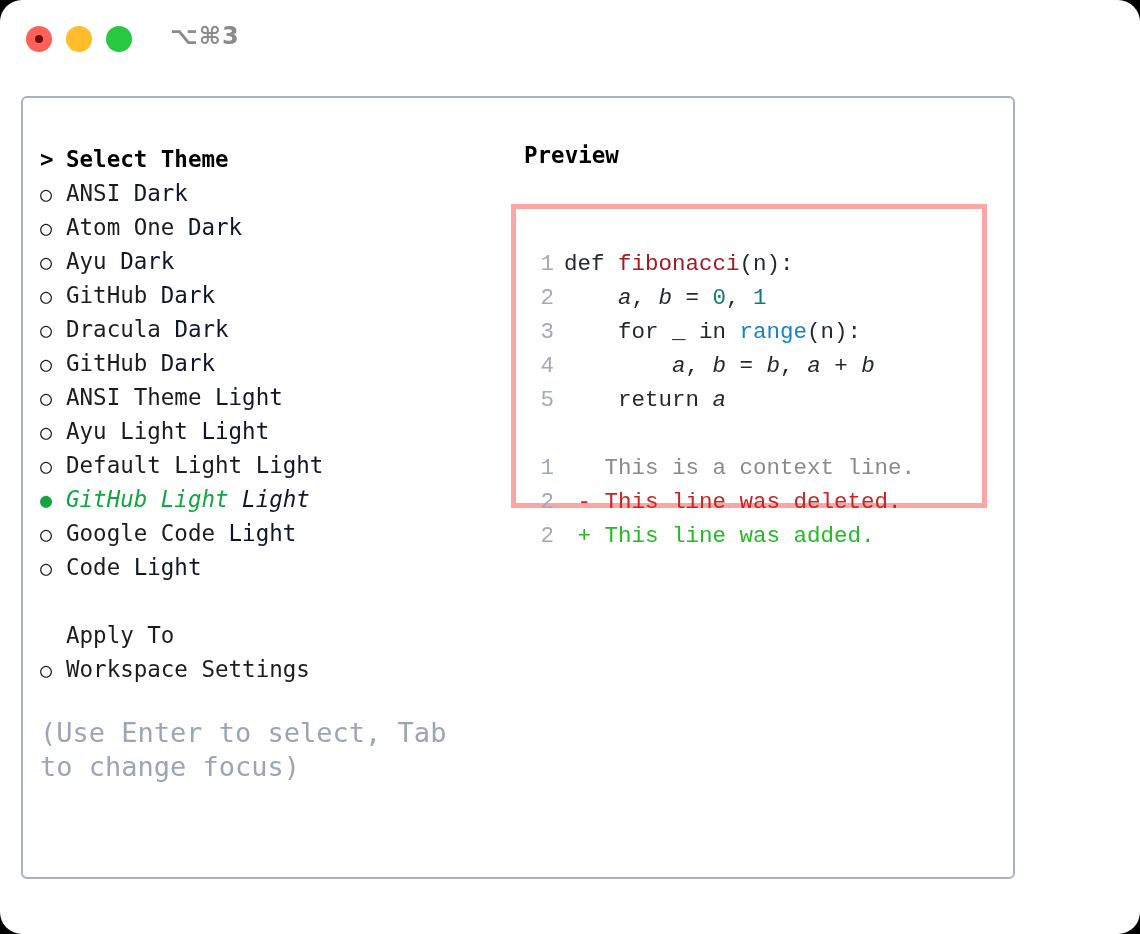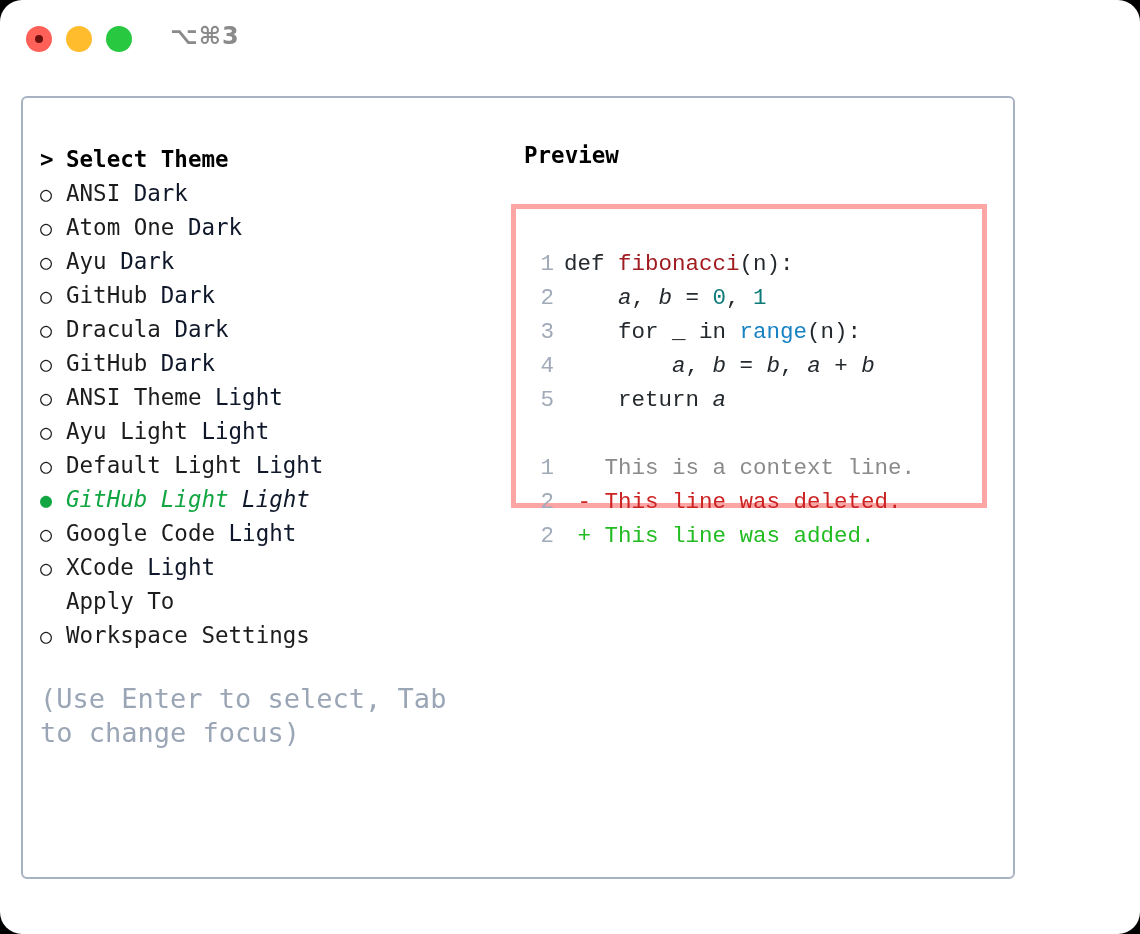--- a/index.html
+++ b/index.html
@@ -96,21 +96,21 @@
   }
   .hdr {
     font-weight: bold;
     color: #000000;
   }
   .hdr .marker { font-weight: bold; font-size: 22.5px; }
   .sel { color: #11a642; font-style: italic; }
   .sel .marker { color: #11a642; }
   .dim { color: #0f172a; }
 
-  #apply-title { }
+  #apply-title { margin-top: 34px; }
 
   #hint {
     margin-top: 30px;
     font-size: 27px;
     line-height: 34px;
     color: #9aa5b5;
     width: 410px;
   }
 
   
@@ -183,21 +183,21 @@
           <div class="row"><span class="marker">○</span><span>Atom One </span><span class="dim">Dark</span></div>
           <div class="row"><span class="marker">○</span><span>Ayu </span><span class="dim">Dark</span></div>
           <div class="row"><span class="marker">○</span><span>GitHub </span><span class="dim">Dark</span></div>
           <div class="row"><span class="marker">○</span><span>Dracula </span><span class="dim">Dark</span></div>
           <div class="row"><span class="marker">○</span><span>GitHub </span><span class="dim">Dark</span></div>
           <div class="row"><span class="marker">○</span><span>ANSI Theme </span><span class="dim">Light</span></div>
           <div class="row"><span class="marker">○</span><span>Ayu Light </span><span class="dim">Light</span></div>
           <div class="row"><span class="marker">○</span><span>Default Light </span><span class="dim">Light</span></div>
           <div class="row sel"><span class="marker">●</span><span>GitHub Light </span><span class="dim">Light</span></div>
           <div class="row"><span class="marker">○</span><span>Google Code </span><span class="dim">Light</span></div>
-          <div class="row"><span class="marker">○</span><span>XCode </span><span class="dim">Light</span></div>
+          <div class="row"><span class="marker">○</span><span>Code </span><span class="dim">Light</span></div>
         </div>
 
       <div class="row" id="apply-title">
         <span class="marker"></span><span>Apply To</span>
       </div>
       <div id="apply-list">
           <div class="row"><span class="marker">○</span><span>Workspace Settings</span></div>
         </div>
 
       <div id="hint">(Use Enter to select, Tab to change focus)</div>

